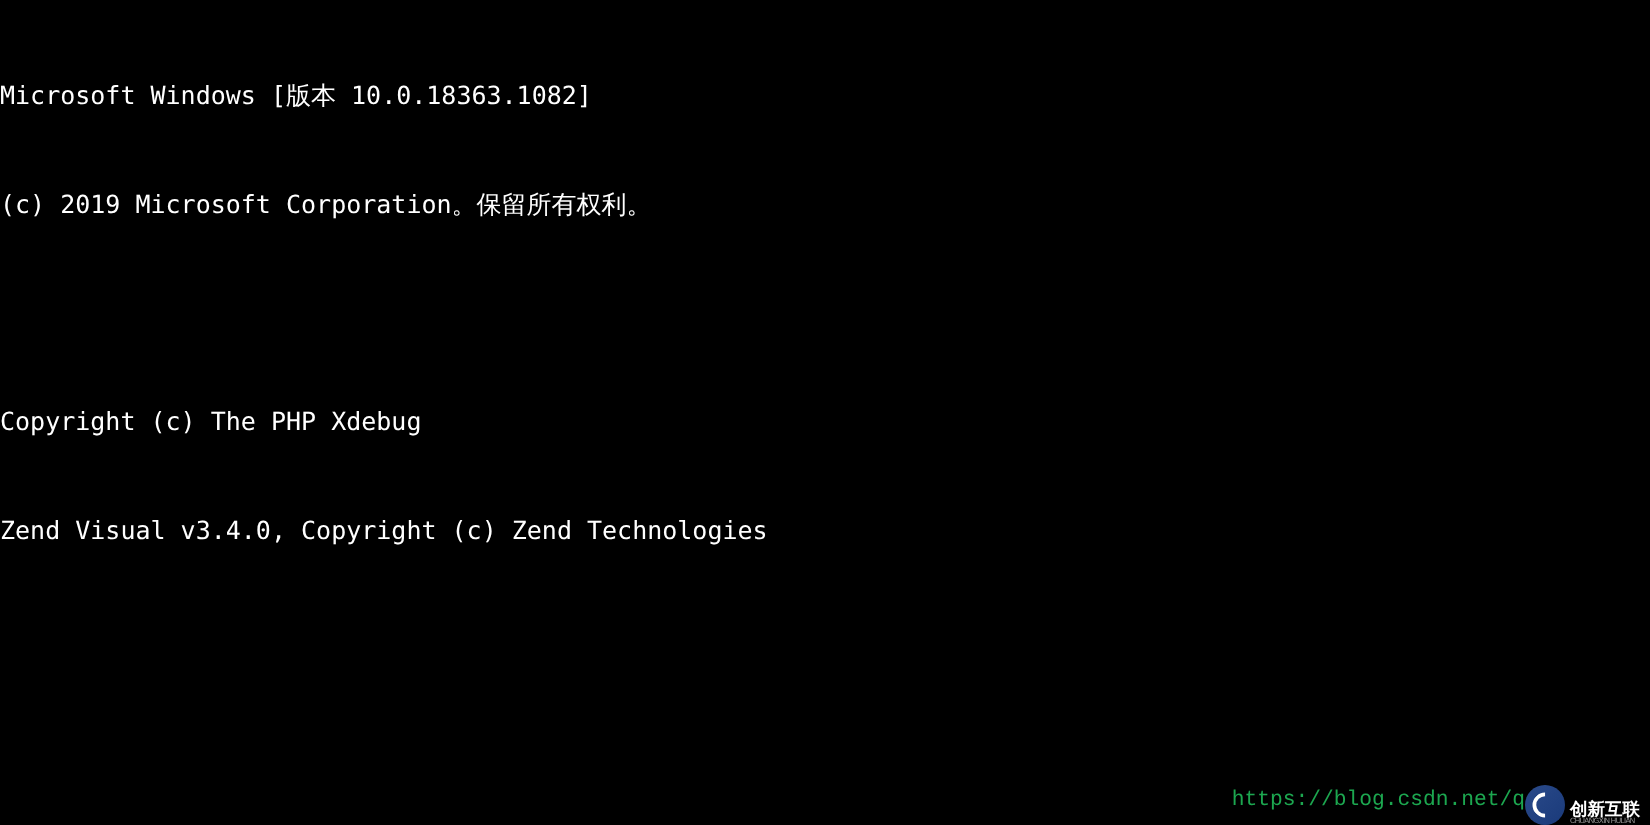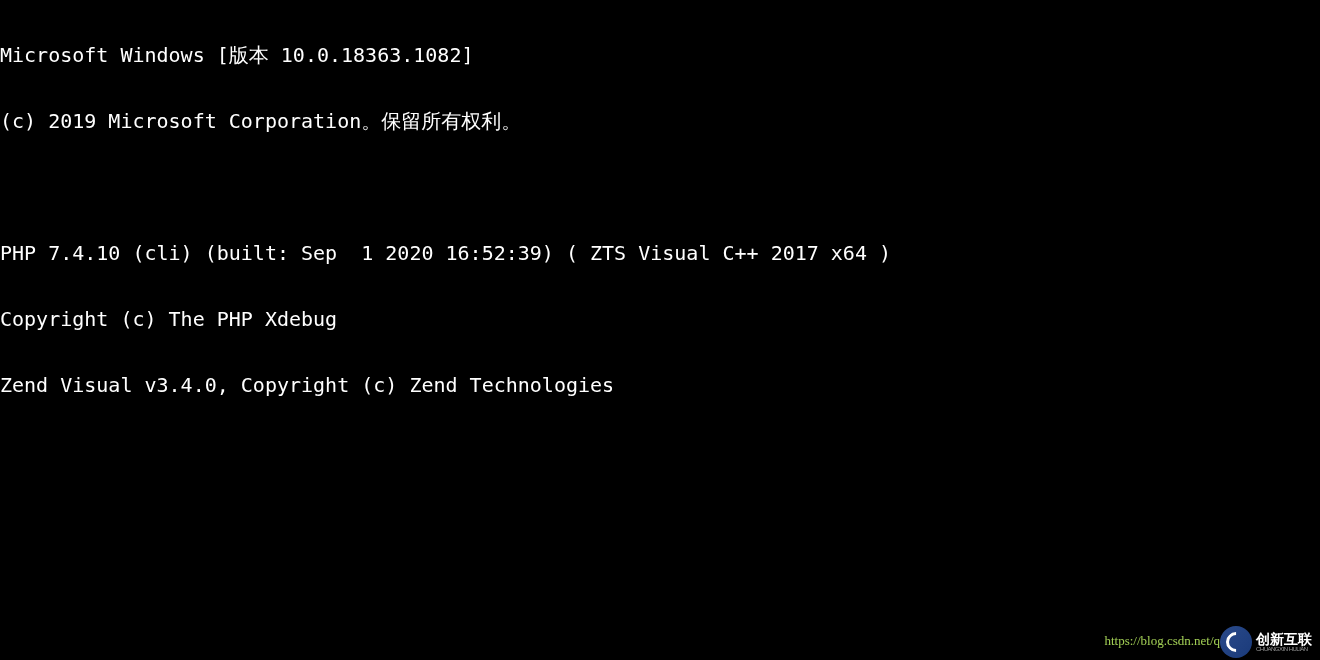--- a/index.html
+++ b/index.html
@@ -19,46 +19,47 @@
       position: relative;
       letter-spacing: 0px;
     }
     .terminal {
       padding: 0;
       white-space: pre;
     }
     .line {
       white-space: pre;
       height: 22px;
+      margin-top: 21px;
     }
     .cursor {
       display: inline-block;
       width: 10px;
       height: 4px;
       background-color: #ffffff;
       vertical-align: bottom;
       margin-bottom: 2px;
     }
     .watermark-url {
       position: absolute;
       bottom: 8px;
       right: 100px;
-      color: #bef264;
-      font-size: 13px;
-      font-family: Liberation Serif, serif;
+      color: #22c55e;
+      font-size: 17px;
+      font-family: Liberation Mono, monospace;
       opacity: 0.85;
     }
     .watermark-logo {
       position: absolute;
       bottom: 0;
       right: 0;
       width: 100px;
       height: 36px;
       display: flex;
-      align-items: center;
+      align-items: flex-end;
       gap: 4px;
     }
     .logo-circle {
       width: 32px;
       height: 32px;
       border-radius: 50%;
       background: linear-gradient(135deg, #2a4a8a, #1a3a7a);
       position: relative;
       display: flex;
       align-items: center;
@@ -93,21 +94,20 @@
       letter-spacing: -0.5px;
     }
   </style>
 </head>
 <body>
 
 <div class="terminal">
   <div class="line">Microsoft Windows [版本 10.0.18363.1082]</div>
   <div class="line">(c) 2019 Microsoft Corporation。保留所有权利。</div>
   <div class="line"></div>
-  <div class="line">PHP 7.4.10 (cli) (built: Sep  1 2020 16:52:39) ( ZTS Visual C++ 2017 x64 )</div>
   <div class="line">Copyright (c) The PHP Xdebug</div>
   <div class="line">Zend Visual v3.4.0, Copyright (c) Zend Technologies</div>
   <div class="line"></div>
 </div>
 
 <div class="watermark-url">https://blog.csdn.net/q</div>
 <div class="watermark-logo">
   <div class="logo-circle"></div>
   <div class="logo-text">
     <span class="logo-text-main">创新互联</span>

